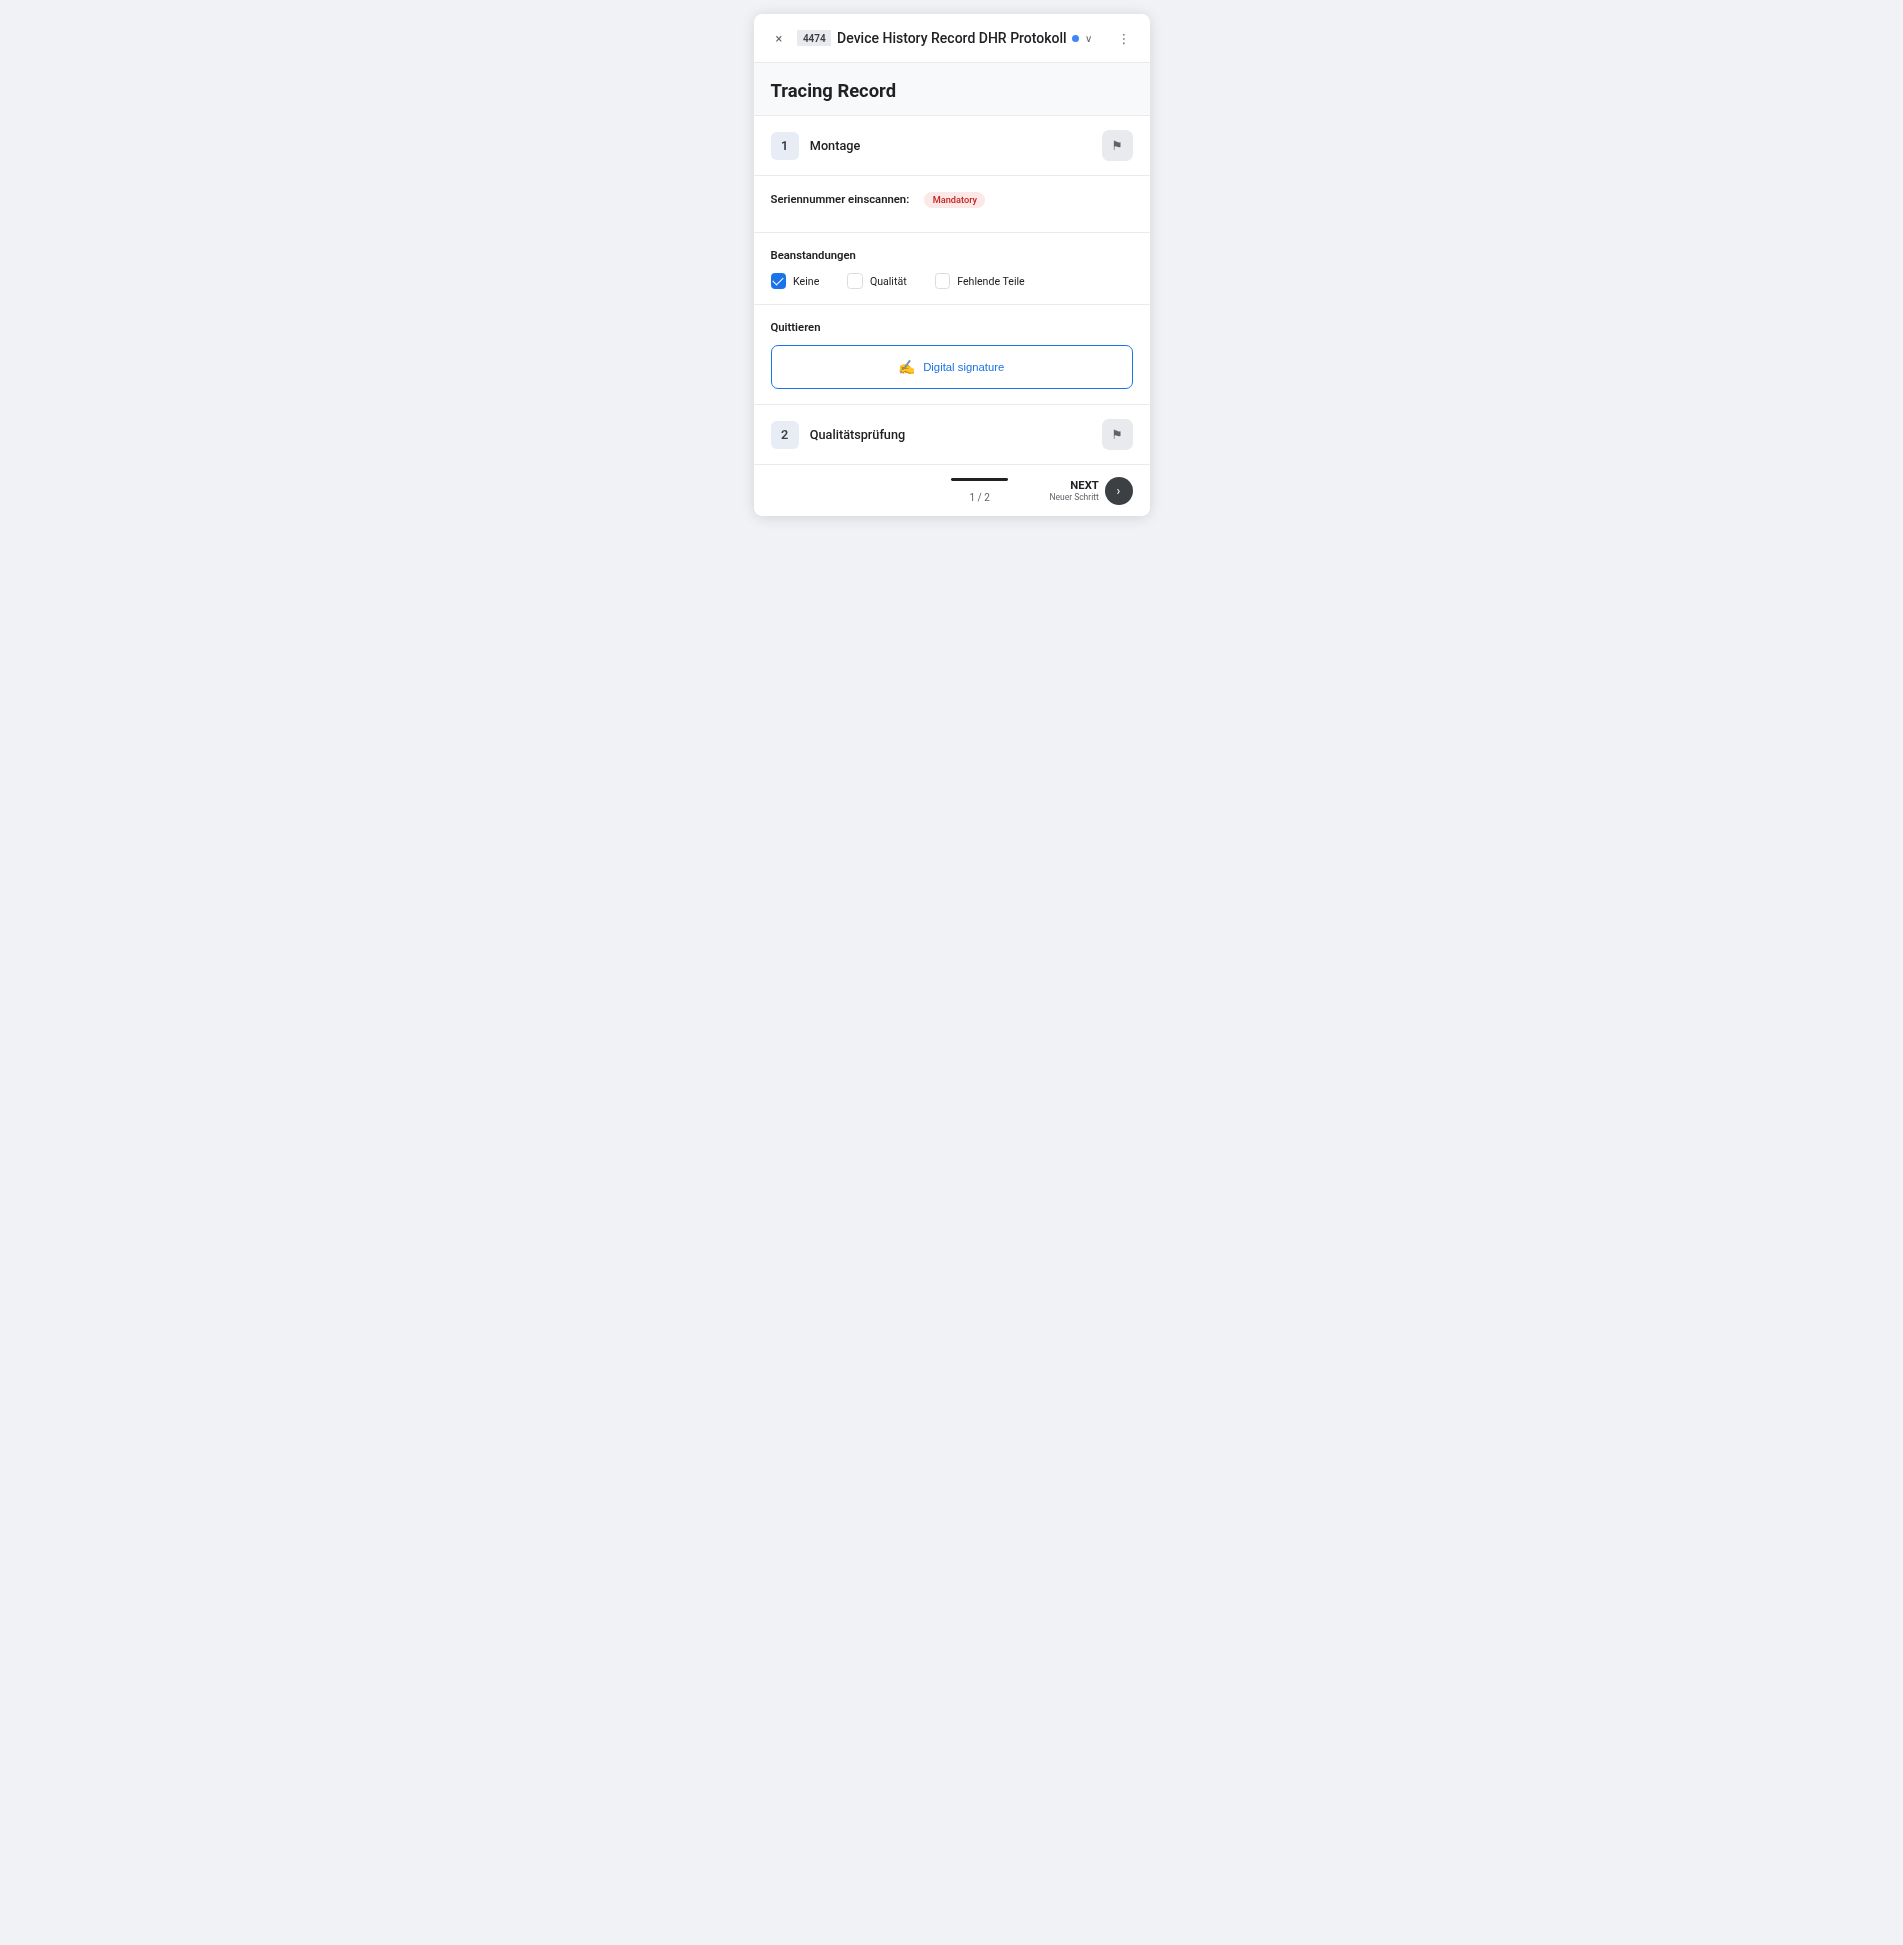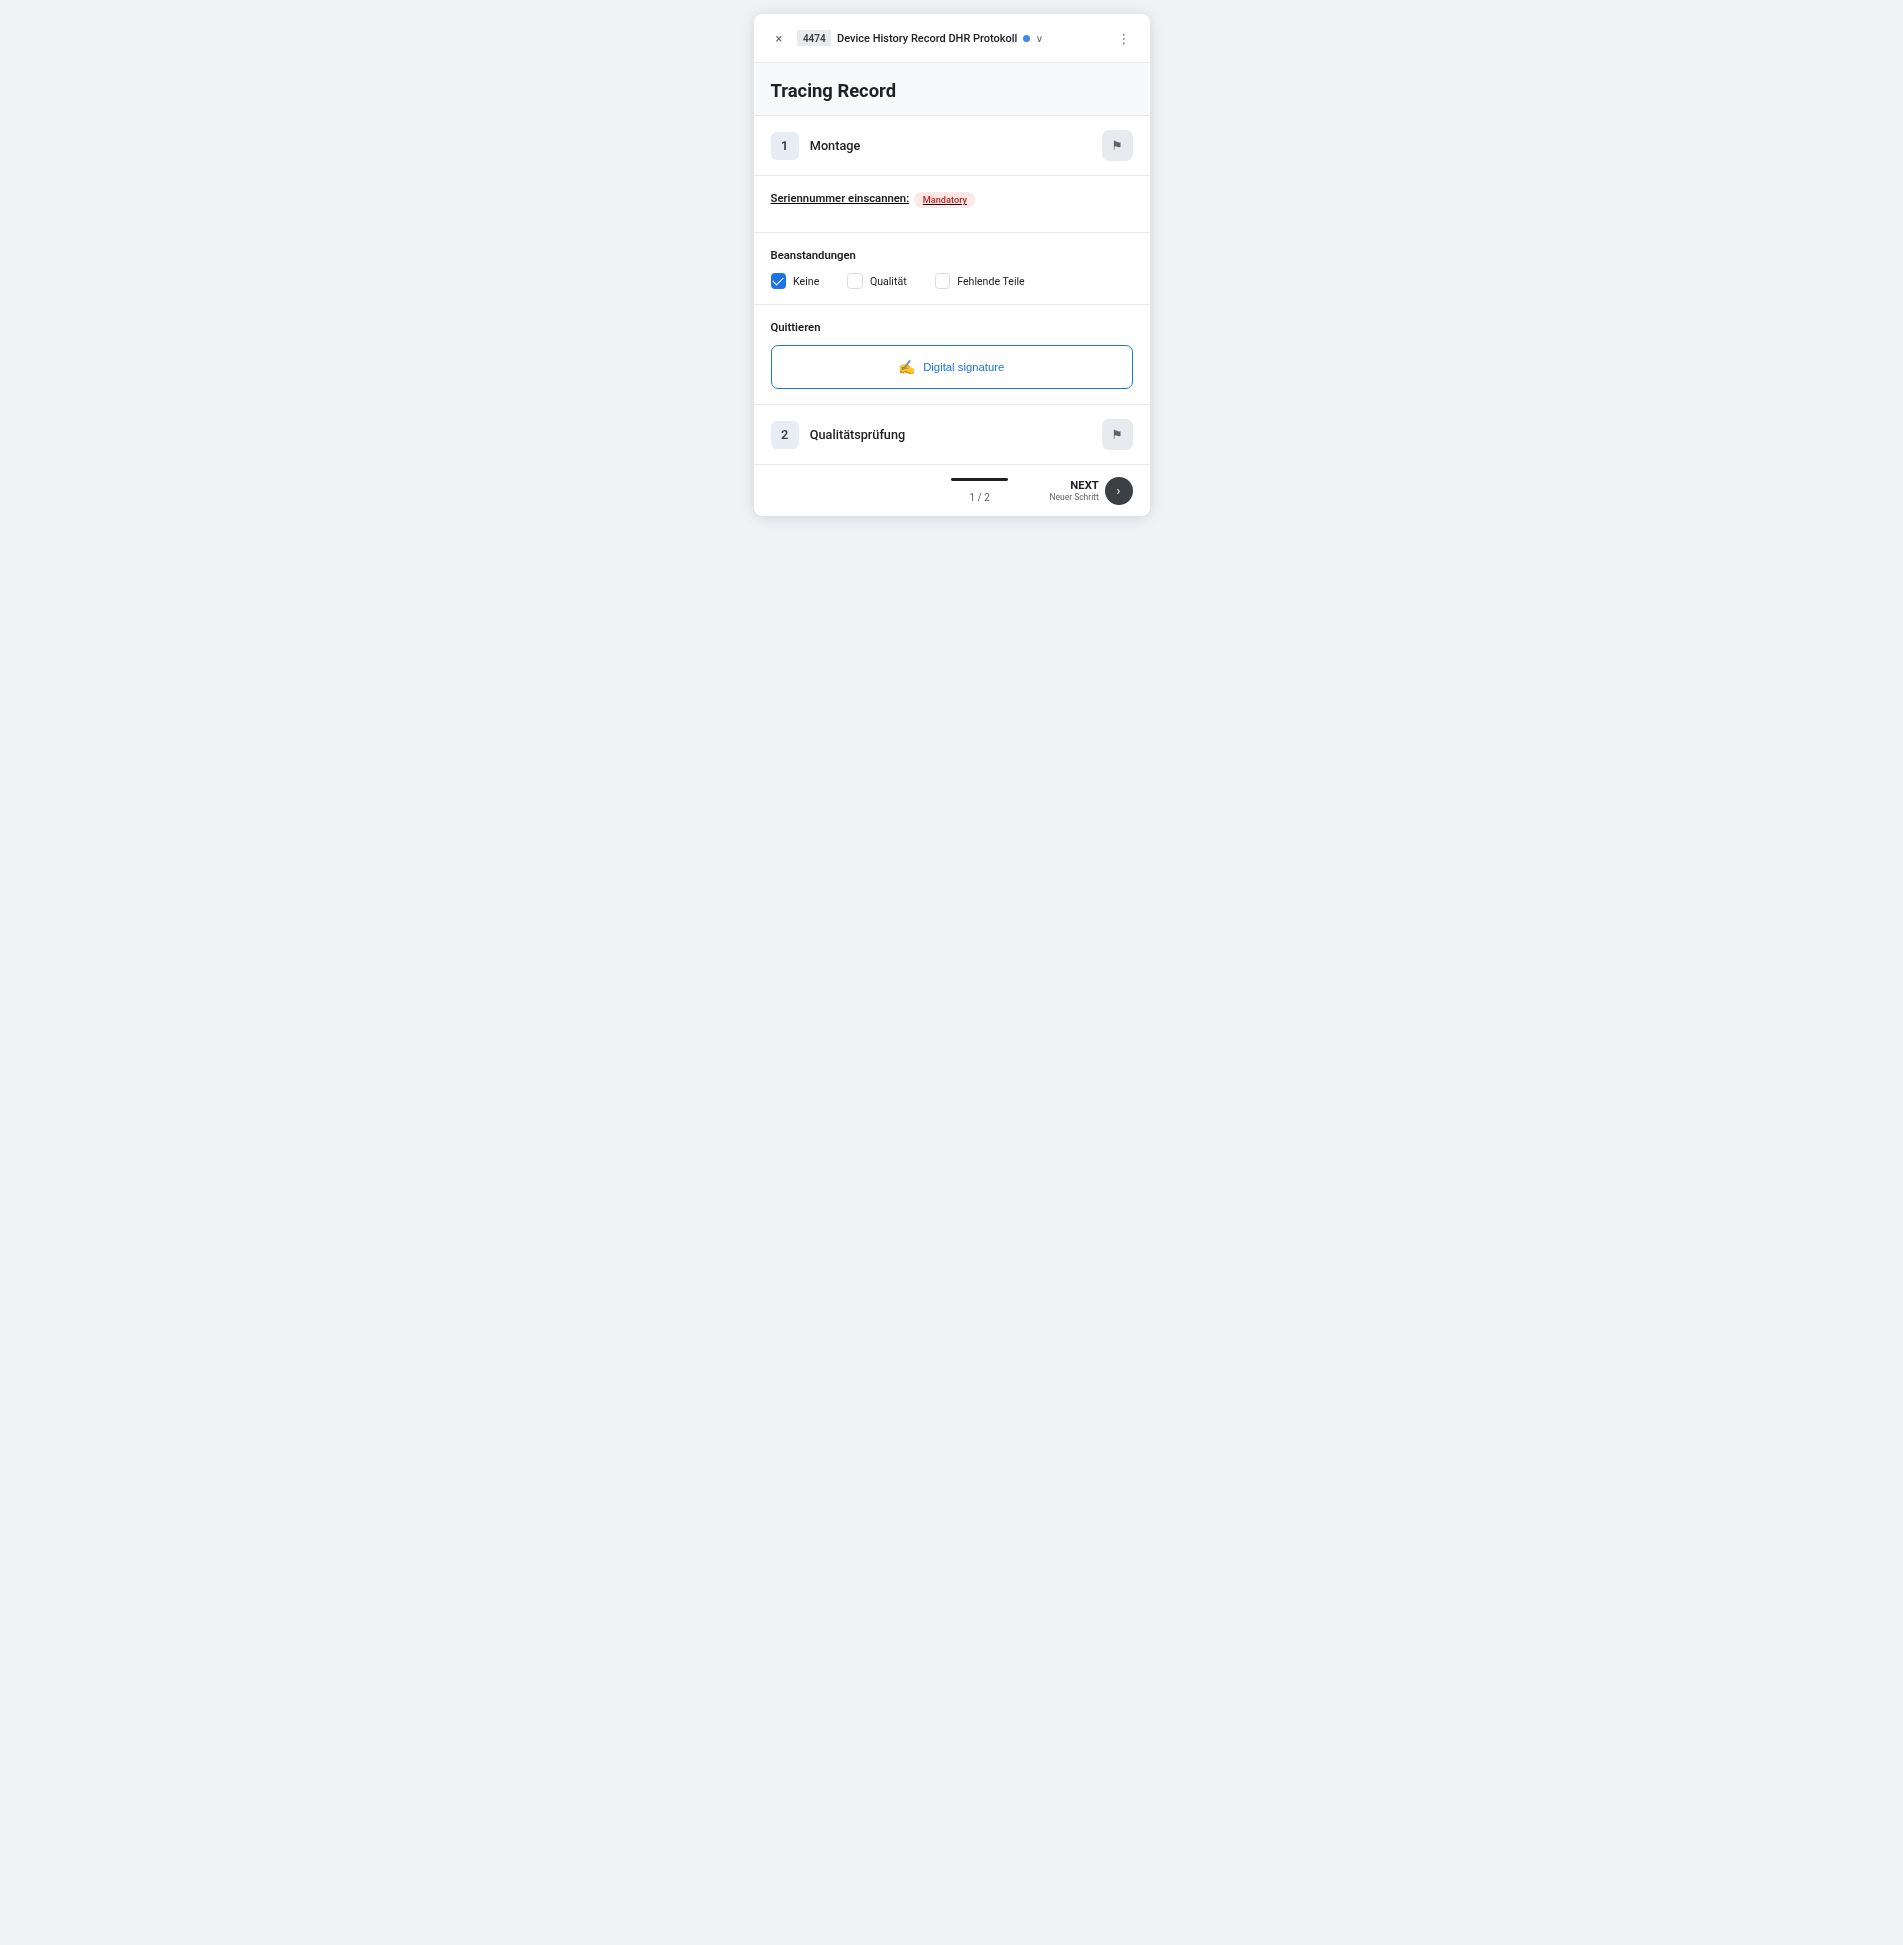--- a/index.html
+++ b/index.html
@@ -62,21 +62,21 @@
     .header-id-badge {
       background: #e8eaed;
       border-radius: 0;
       padding: 2.1px 5.7px;
       font-size: 10px;
       font-weight: 600;
       color: #3c4043;
     }
 
     .header-title-text {
-      font-size: 11px;
+      font-size: 14px;
       font-weight: 500;
       color: #202124;
     }
 
     .header-dot {
       width: 7px;
       height: 7px;
       background: #4285f4;
       border-radius: 50%;
       display: inline-block;
@@ -166,24 +166,23 @@
 
     
     .form-section {
       background: #ffffff;
       padding: 15.6px 17px;
       border-bottom: 0.7px solid #e8eaed;
     }
 
     .field-label-row {
       display: flex;
-      align-items: flex-start;
-      gap: 5px;
+      align-items: center;
+      gap: 15px;
       margin-bottom: 8.5px;
-      text-decoration: underline;
     }
 
     .field-label {
       font-size: 11.3px;
       font-weight: 600;
       color: #202124;
     }
 
     .mandatory-badge {
       background: #fce8e6;

